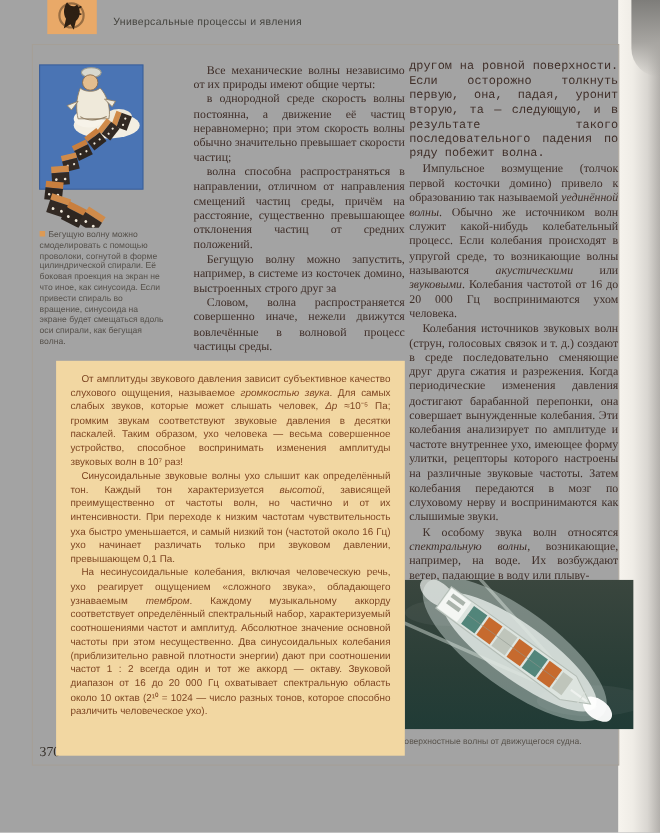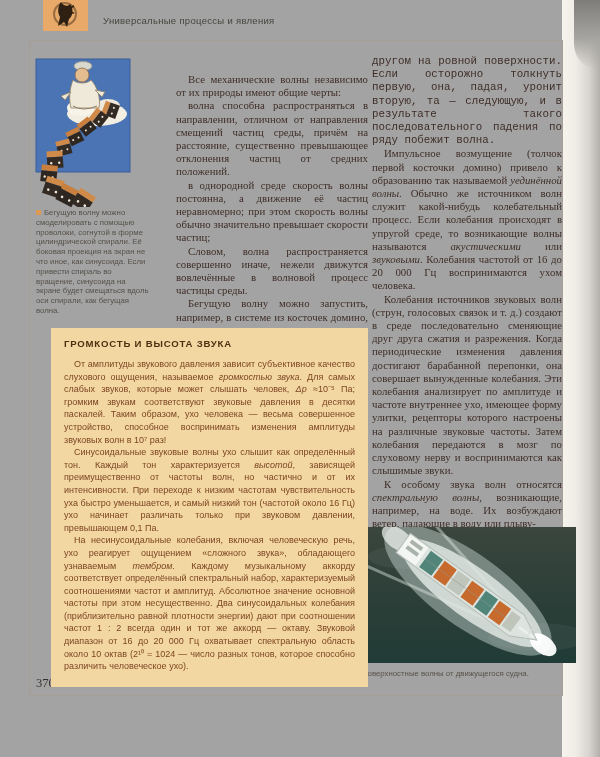--- a/index.html
+++ b/index.html
@@ -21,21 +21,21 @@
   
   #frame{position:absolute;left:29px;top:40px;width:532px;height:654px;
     border:1px solid #a59f97;background:transparent;}
   
   #illustration{position:absolute;left:25px;top:52px;width:125px;height:155px;}
   #ill-caption{position:absolute;left:36px;top:208px;width:114px;
     font-family:Liberation Sans, sans-serif;font-size:7.8px;line-height:9.8px;color:#55504a;}
   .bullet{display:inline-block;width:5px;height:5px;background:#dc9a55;margin-right:3px;}
   
   .serifcol{position:absolute;color:#3f2e28;font-size:10.8px;line-height:13.2px;text-align:justify;}
-  #col-middle{left:176px;top:73px;width:192px;}
+  #col-middle{left:176px;top:58px;width:192px;}
   #col-right{left:372px;top:55px;width:190px;}
   .serifcol p{margin:0;text-indent:12px;}
   .serifcol p.noindent{text-indent:0;font-family:Liberation Mono, monospace;}
   .serifcol i{font-style:italic;}
   
   #sound-box{position:absolute;left:51px;top:328px;width:317px;height:359px;
     background:#f2d7a2;box-sizing:border-box;padding:10px 13px 8px;z-index:3;}
   #sound-box-title{font-family:"Liberation Sans",sans-serif;font-weight:700;font-size:9.6px;
     letter-spacing:.8px;color:#4e3010;margin:0 0 9px 0;}
   #sound-box .boxp{font-family:"Liberation Sans",sans-serif;font-size:9px;line-height:12.6px;
@@ -148,35 +148,34 @@
       </g>
     </svg>
   </div>
 
   <div id="ill-caption">
     <span class="bullet"></span><span><span>Бегущую волну можно смоделировать с помощью проволоки, согнутой в форме цилиндрической спирали. Её боковая проекция на экран не что иное, как синусоида. Если привести спираль во вращение, синусоида на экране будет смещаться вдоль оси спирали, как бегущая волна.</span></span>
   </div>
 
   <div id="col-middle" class="serifcol">
     <p><span>Все механические волны независимо от их природы имеют общие черты:</span></p>
+    <p><span>в однородной среде скорость волны постоянна, а движение её частиц неравномерно; при этом скорость волны обычно значительно превышает скорости частиц;</span></p>
     <p><span>волна способна распространяться в направлении, отличном от направления смещений частиц среды, причём на расстояние, существенно превышающее отклонения частиц от средних положений.</span></p>
-    <p><span>в однородной среде скорость волны постоянна, а движение её частиц неравномерно; при этом скорость волны обычно значительно превышает скорости частиц;</span></p>
+    <p><span>Бегущую волну можно запустить, например, в системе из косточек домино, выстроенных строго друг за</span></p>
     <p><span>Словом, волна распространяется совершенно иначе, нежели движутся вовлечённые в волновой процесс частицы среды.</span></p>
-    <p><span>Бегущую волну можно запустить, например, в системе из косточек домино, выстроенных строго друг за</span></p>
   </div>
 
   <div id="col-right" class="serifcol">
     <p class="noindent"><span>другом на ровной поверхности. Если осторожно толкнуть первую, она, падая, уронит вторую, та — следующую, и в результате такого последовательного падения по ряду побежит волна.</span></p>
     <p><span>Импульсное возмущение (толчок первой косточки домино) привело к образованию так называемой </span><i>уединённой волны</i><span>. Обычно же источником волн служит какой-нибудь колебательный процесс. Если колебания происходят в упругой среде, то возникающие волны называются </span><i>акустическими</i><span> или </span><i>звуковыми</i><span>. Колебания частотой от 16 до 20 000 Гц воспринимаются ухом человека.</span></p>
     <p><span>Колебания источников звуковых волн (струн, голосовых связок и т. д.) создают в среде последовательно сменяющие друг друга сжатия и разрежения. Когда периодические изменения давления достигают барабанной перепонки, она совершает вынужденные колебания. Эти колебания анализирует по амплитуде и частоте внутреннее ухо, имеющее форму улитки, рецепторы которого настроены на различные звуковые частоты. Затем колебания передаются в мозг по слуховому нерву и воспринимаются как слышимые звуки.</span></p>
     <p><span>К особому звука волн относятся </span><i>спектральную волны</i><span>, возникающие, например, на воде. Их возбуждают ветер, падающие в воду или плыву-</span></p>
   </div>
 
   <div id="sound-box">
-    <div id="sound-box-title">ГРОМКОСТЬ И ВЫСОТА ЗВУКА</div>
     <p class="boxp"><span>От амплитуды звукового давления зависит субъективное качество слухового ощущения, называемое </span><i>громкостью звука</i><span>. Для самых слабых звуков, которые может слышать человек, </span><i>Δp</i><span> ≈10⁻⁵ Па; громким звукам соответствуют звуковые давления в десятки паскалей. Таким образом, ухо человека — весьма совершенное устройство, способное воспринимать изменения амплитуды звуковых волн в 10⁷ раз!</span></p>
     <p class="boxp"><span>Синусоидальные звуковые волны ухо слышит как определённый тон. Каждый тон характеризуется </span><i>высотой</i><span>, зависящей преимущественно от частоты волн, но частично и от их интенсивности. При переходе к низким частотам чувствительность уха быстро уменьшается, и самый низкий тон (частотой около 16 Гц) ухо начинает различать только при звуковом давлении, превышающем 0,1 Па.</span></p>
     <p class="boxp"><span>На несинусоидальные колебания, включая человеческую речь, ухо реагирует ощущением «сложного звука», обладающего узнаваемым </span><i>тембром</i><span>. Каждому музыкальному аккорду соответствует определённый спектральный набор, характеризуемый соотношениями частот и амплитуд. Абсолютное значение основной частоты при этом несущественно. Два синусоидальных колебания (приблизительно равной плотности энергии) дают при соотношении частот 1 : 2 всегда один и тот же аккорд — октаву. Звуковой диапазон от 16 до 20 000 Гц охватывает спектральную область около 10 октав (2¹⁰ = 1024 — число разных тонов, которое способно различить человеческое ухо).</span></p>
   </div>
 
   <div id="ship-photo">
     <svg width="208" height="136" viewBox="0 0 208 136">
       <defs>
         <linearGradient id="water" x1="0" y1="0" x2="0" y2="1">
           <stop offset="0" stop-color="#3a463e"></stop>

